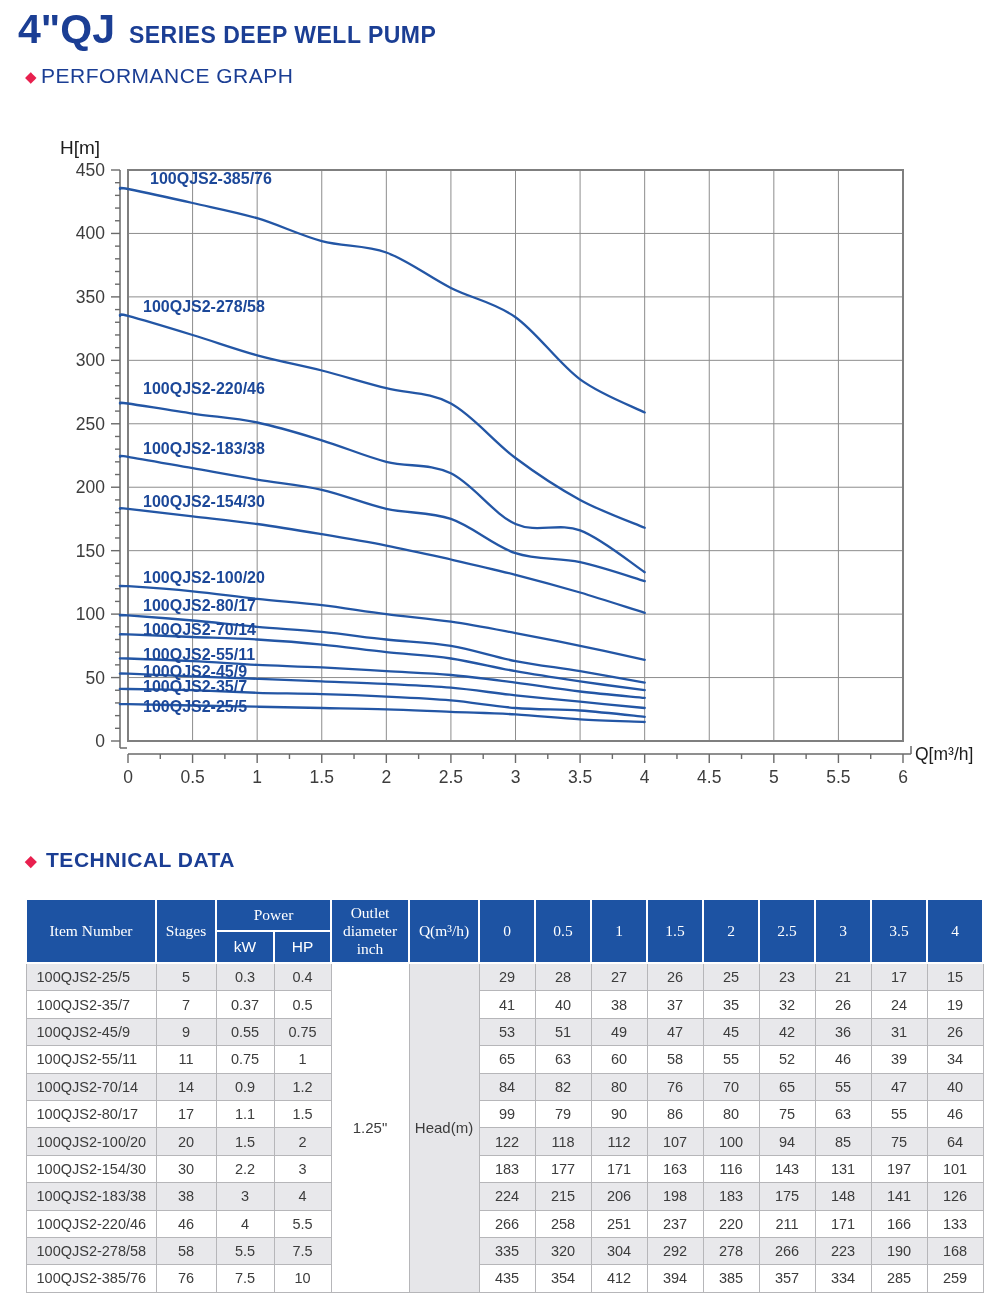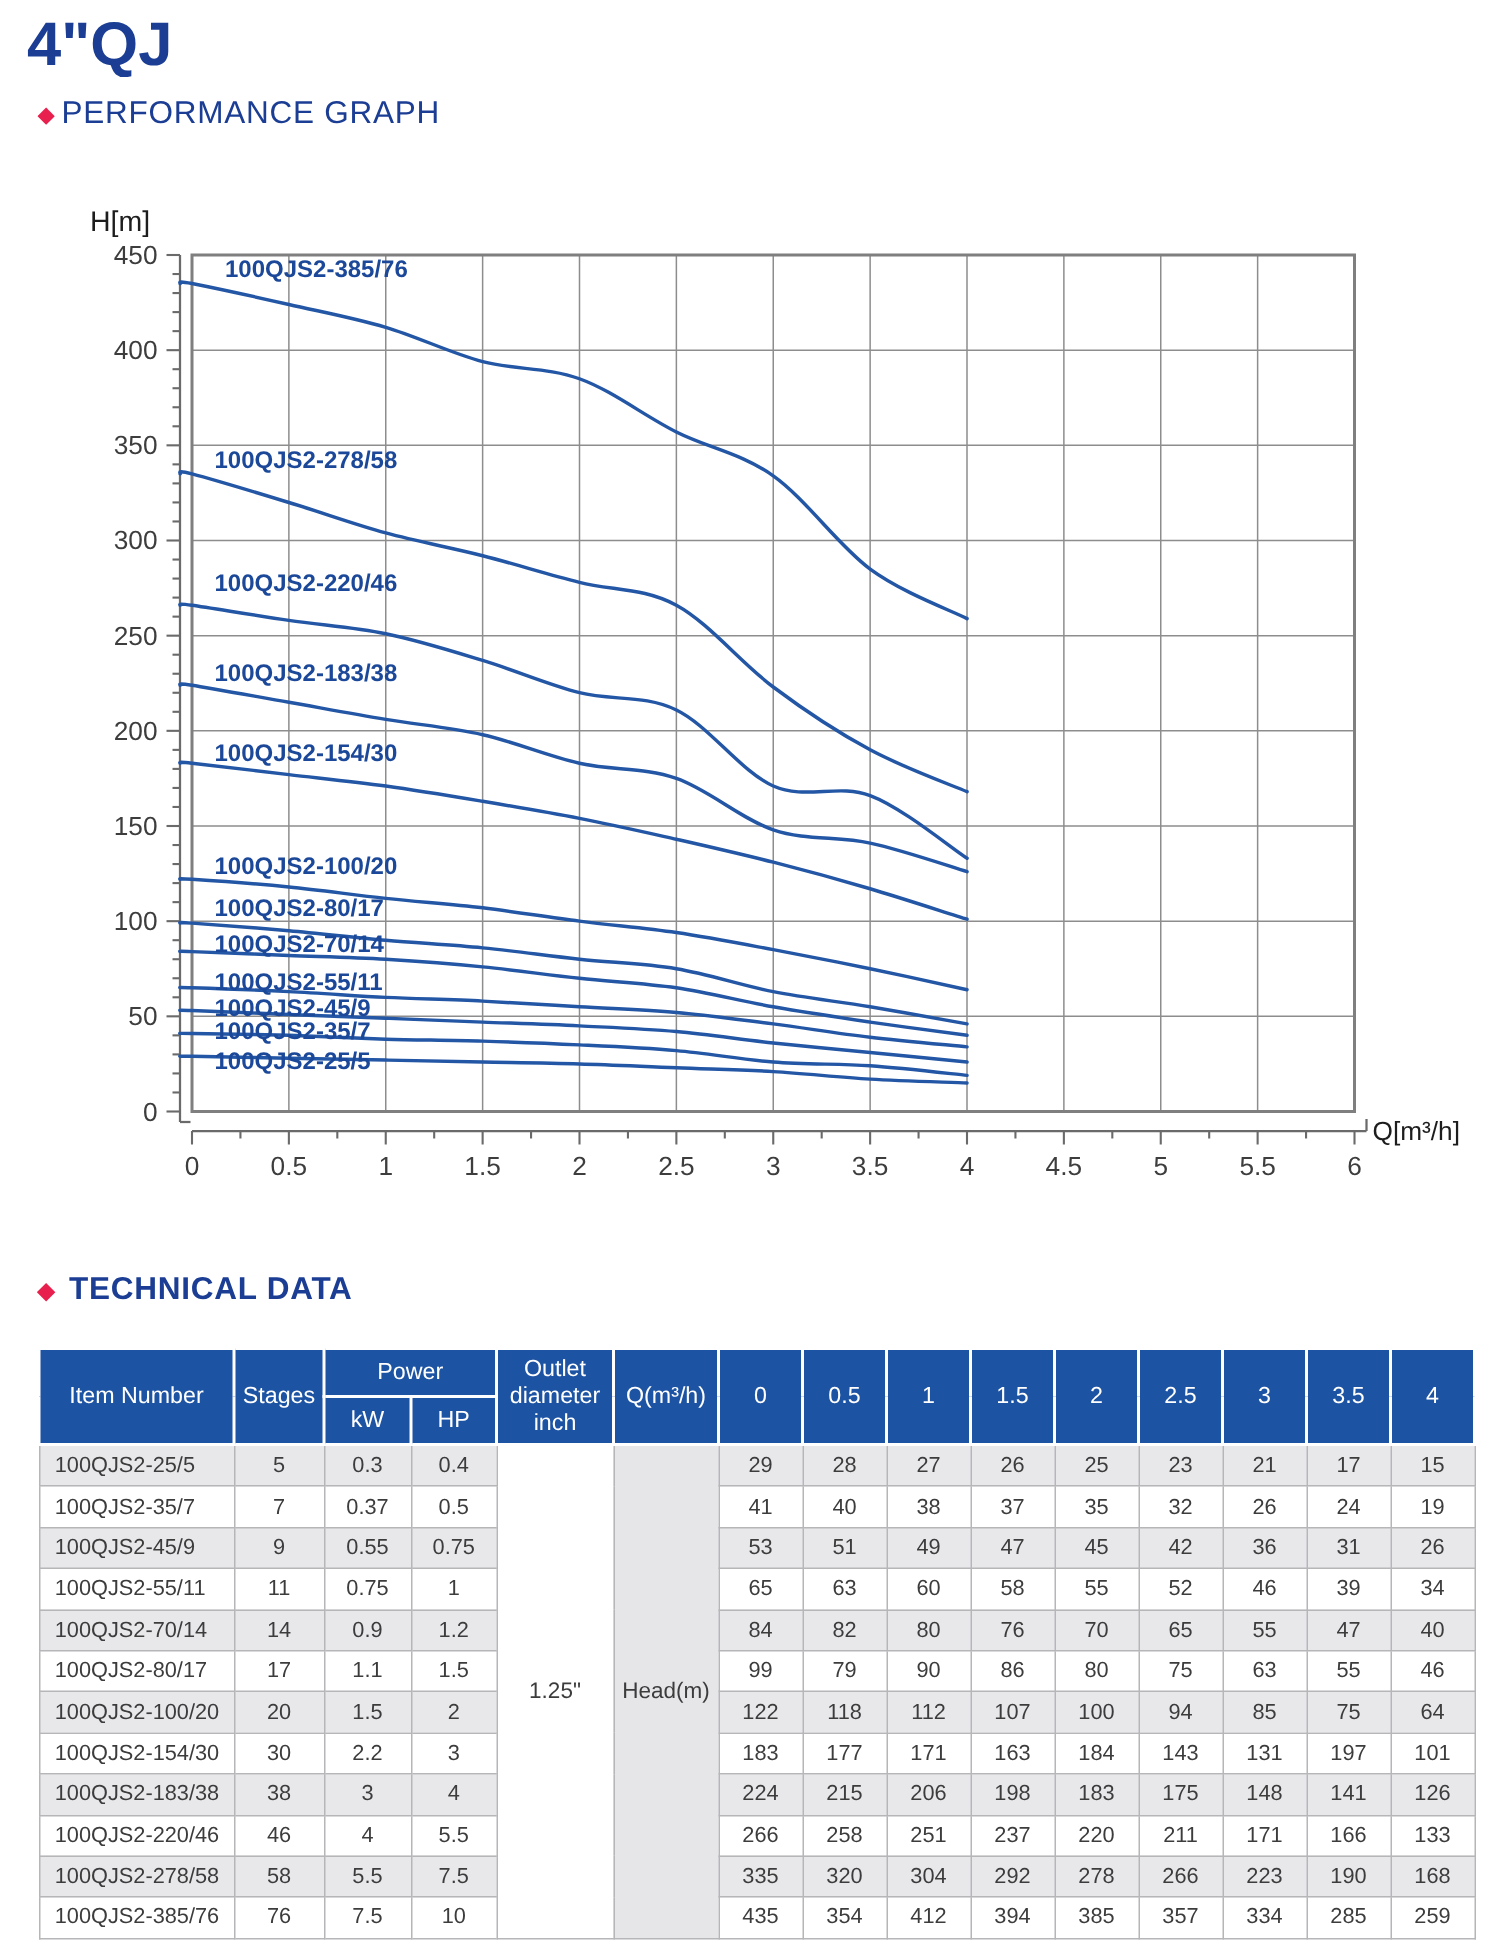--- a/index.html
+++ b/index.html
@@ -16,37 +16,38 @@
   .tech-head{left:25px;top:848px;font-size:21px;font-weight:700;letter-spacing:.5px;}
   .tech-head .diamond{margin-right:9px;}
   
   .chart-wrap{position:absolute;left:0;top:130px;width:1006px;height:690px;}
   
   .table-wrap{position:absolute;left:25px;top:898px;width:957px;}
   table.tech{border-collapse:collapse;table-layout:fixed;width:957px;
              font-family:"Liberation Sans",sans-serif;}
   table.tech th{background:#1d53a3;color:#fff;font-weight:400;font-size:15.5px;
                 border:2px solid #fff;padding:2px 1px;line-height:1.15;}
-  table.tech thead tr.hrow1 th{height:26px;}
+  table.tech thead tr.hrow1 th{height:26px;font-family:Liberation Serif, serif;}
   table.tech thead tr.hrow2 th{height:26px;}
   table.tech td{border:1px solid #b6b6b9;color:#3c3c3c;font-size:14.5px;text-align:center;
                 height:26.4px;padding:0 2px;}
   table.tech tr.odd td{background:#e8e8eb;}
   table.tech tr.even td{background:#ffffff;}
   table.tech td.item-cell{text-align:left;padding-left:10px;}
   table.tech td.outlet-cell{background:#ffffff !important;font-size:15px;}
   table.tech td.headm-cell{background:#e6e6e9 !important;font-size:15px;margin-top:22px;}
 </style>
 </head>
 <body>
 
 <div class="page">
 
   <div class="masthead">
     <span class="title-main">4"QJ</span>
+    <span class="title-sub">SERIES DEEP WELL PUMP</span>
   </div>
 
   <div class="sec-head perf-head">
     <span class="diamond">◆</span>
     <span>PERFORMANCE GRAPH</span>
   </div>
 
   <div class="chart-wrap">
     <svg id="chart-svg" width="1006" height="690" viewBox="0 0 1006 690">
         <line x1="192.58333333333331" y1="40" x2="192.58333333333331" y2="611" stroke="#8d8d8d" stroke-width="1"></line>
@@ -353,21 +354,21 @@
           </tr>
           <tr class="even">
             <td class="item-cell">100QJS2-154/30</td>
             <td>30</td>
             <td>2.2</td>
             <td>3</td>
             <td>183</td>
             <td>177</td>
             <td>171</td>
             <td>163</td>
-            <td>184</td>
+            <td>116</td>
             <td>143</td>
             <td>131</td>
             <td>197</td>
             <td>101</td>
           </tr>
           <tr class="odd">
             <td class="item-cell">100QJS2-183/38</td>
             <td>38</td>
             <td>3</td>
             <td>4</td>

